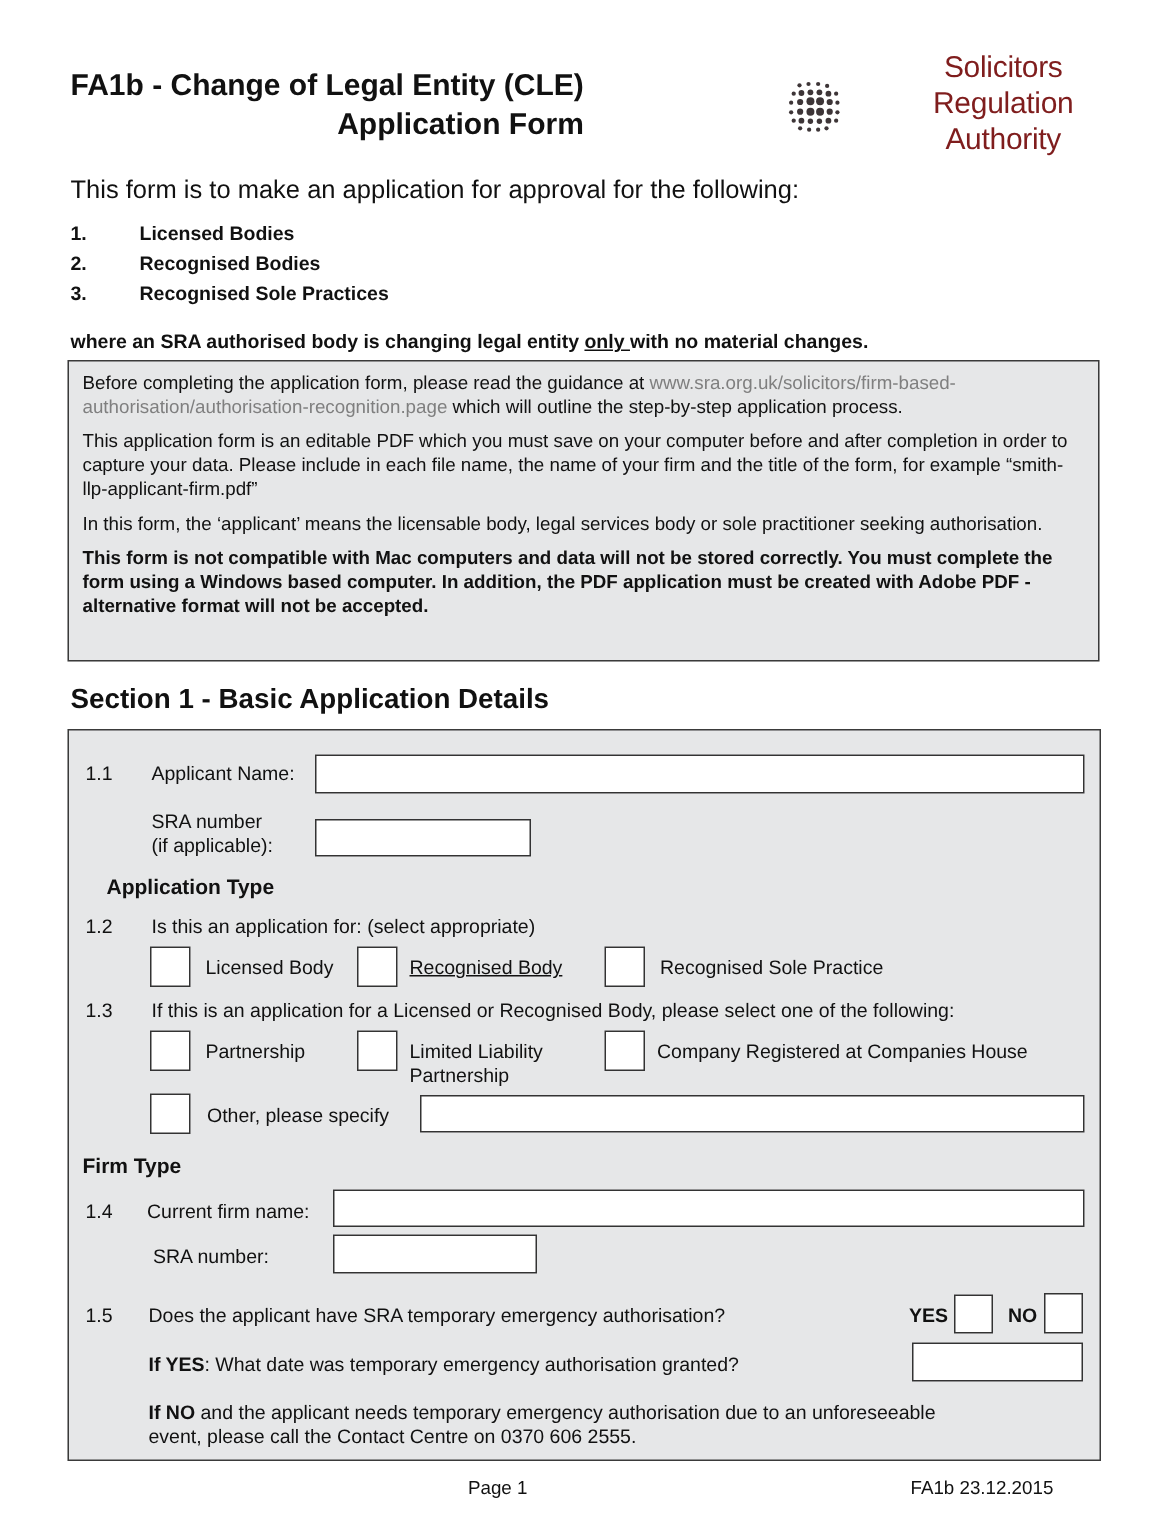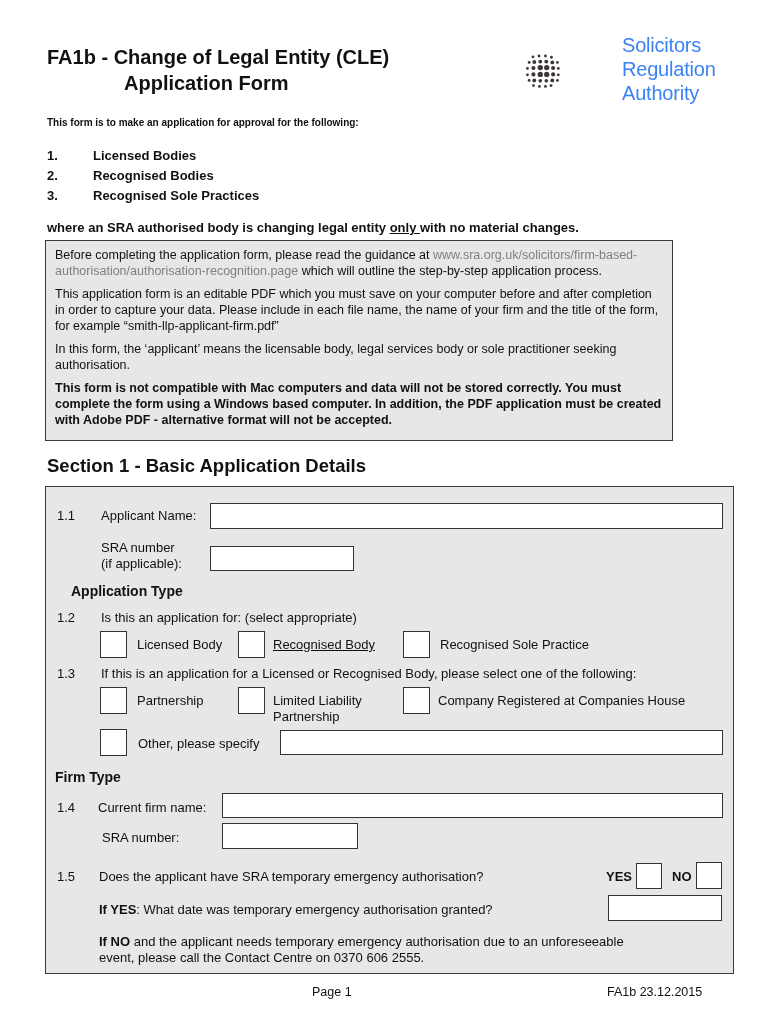--- a/index.html
+++ b/index.html
@@ -2,31 +2,31 @@
 <html><head>
 <meta charset="utf-8">
 <style>
   html, body { margin: 0; padding: 0; }
   body {
     width: 770px; height: 1024px; background: #ffffff; position: relative;
     font-family: "Liberation Sans", sans-serif; color: #111111; overflow: hidden;
   }
   .abs { position: absolute; }
   .title { left: 47px; top: 44px; font-size: 20px; font-weight: bold; line-height: 26px; white-space: nowrap; }
-  .title .l2 { display: block; padding-left: 77px; }
+  .title .l2 { display: block; padding-left: 77px; text-align: right; }
   .logo { left: 524px; top: 31px; width: 210px; height: 80px; }
-  .logo-text { left: 622px; top: 33px; font-size: 20px; line-height: 24px; color: #3b82f6; letter-spacing: -0.2px; }
-  .intro { left: 47px; top: 117px; font-size: 10px; font-weight: bold; }
+  .logo-text { left: 622px; top: 33px; font-size: 20px; line-height: 24px; color: #7f1d1d; letter-spacing: -0.2px; text-align: center; }
+  .intro { left: 47px; top: 117px; font-size: 17px; font-weight: normal; }
   .list { left: 47px; top: 148px; font-size: 13px; font-weight: bold; }
   .list-item { height: 20px; line-height: 16px; display: flex; }
   .list-item .num { width: 46px; }
   .where { left: 47px; top: 220px; font-size: 13px; font-weight: bold; }
   .where u { text-decoration: underline; }
   .notice {
-    left: 45px; top: 240px; width: 628px; height: 201px; background: #e6e7e8;
+    left: 45px; top: 240px; width: 688px; height: 201px; background: #e6e7e8;
     border: 1.5px solid #3a3a3a; box-sizing: border-box; padding: 6px 9px; font-size: 12.5px; line-height: 16px;
   }
   .notice p { margin: 0 0 7px 0; }
   .notice .link { color: #7f7f7f; }
   .notice .bold { font-weight: bold; }
   .section-title { left: 47px; top: 455px; font-size: 18.5px; font-weight: bold; }
   .section-box {
     left: 45px; top: 486px; width: 689px; height: 488px; background: #e6e7e8;
     border: 1.5px solid #3a3a3a; box-sizing: border-box;
   }

